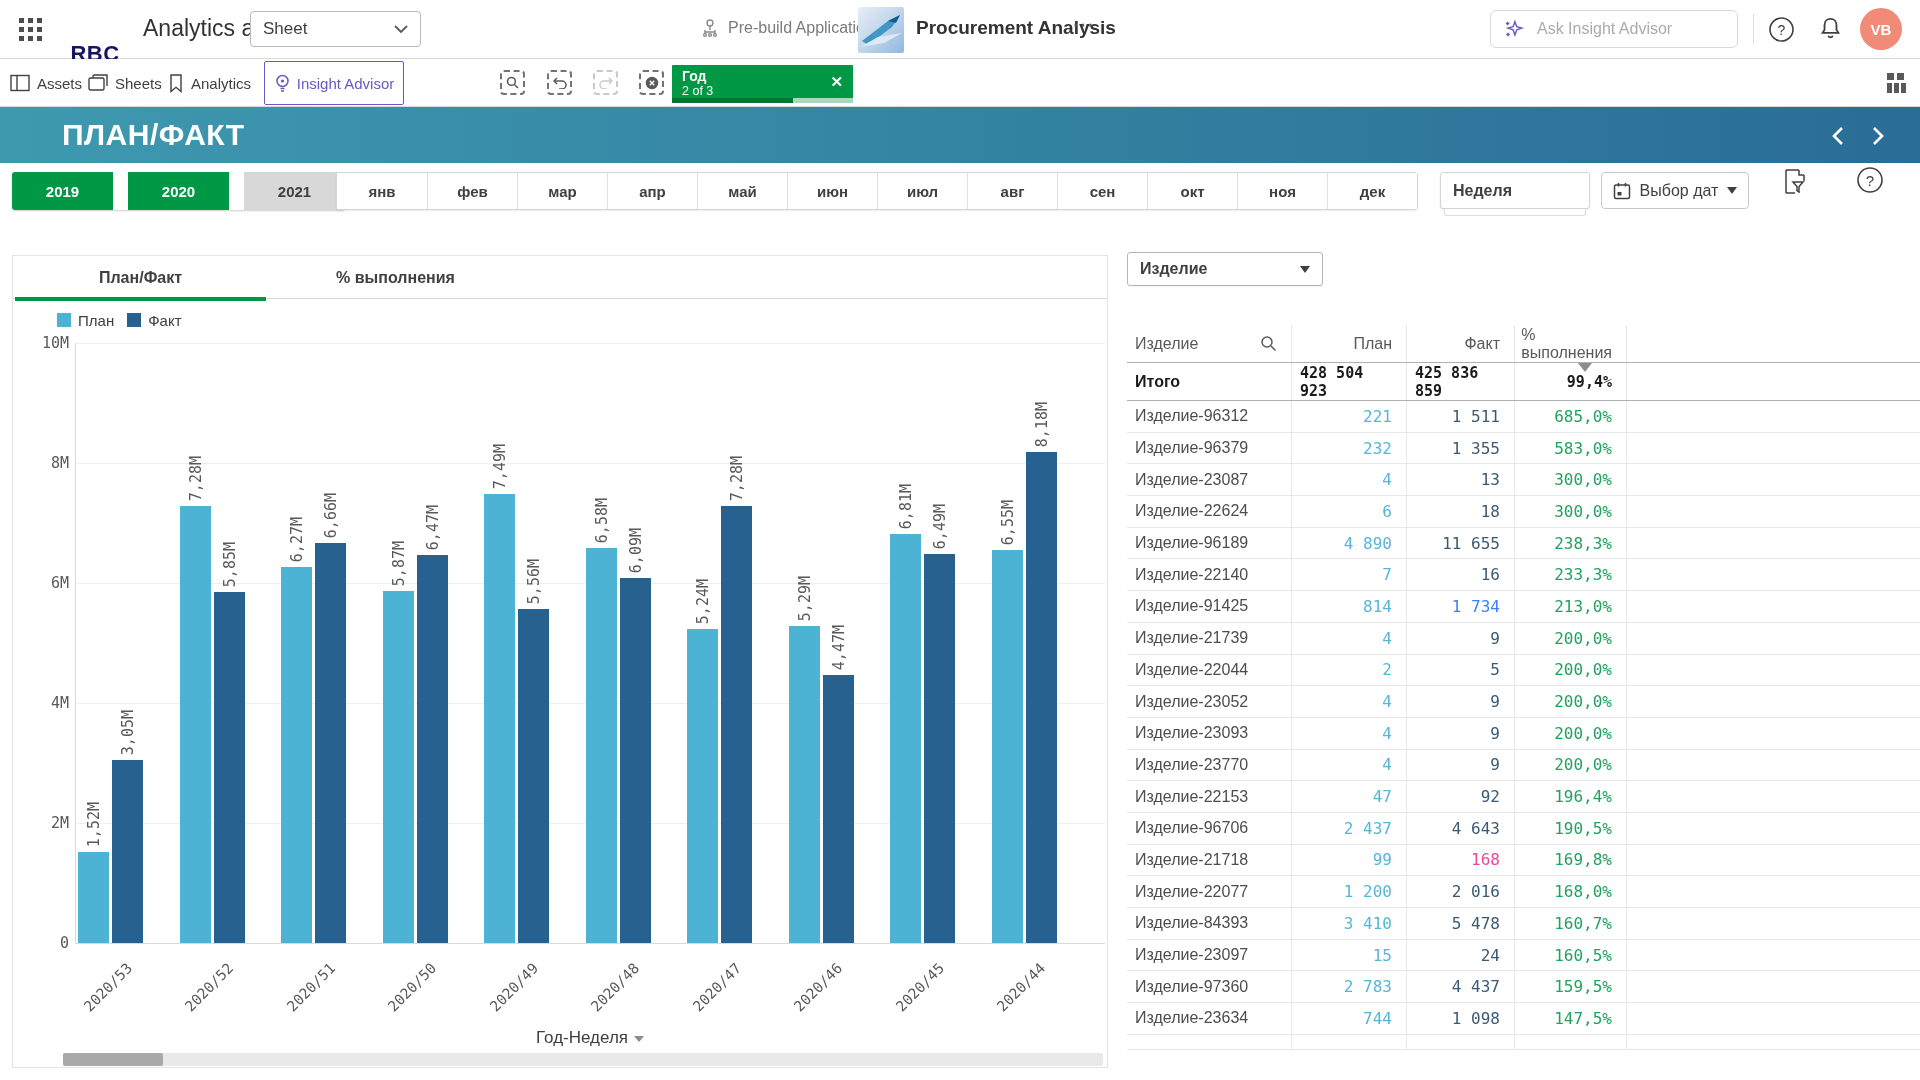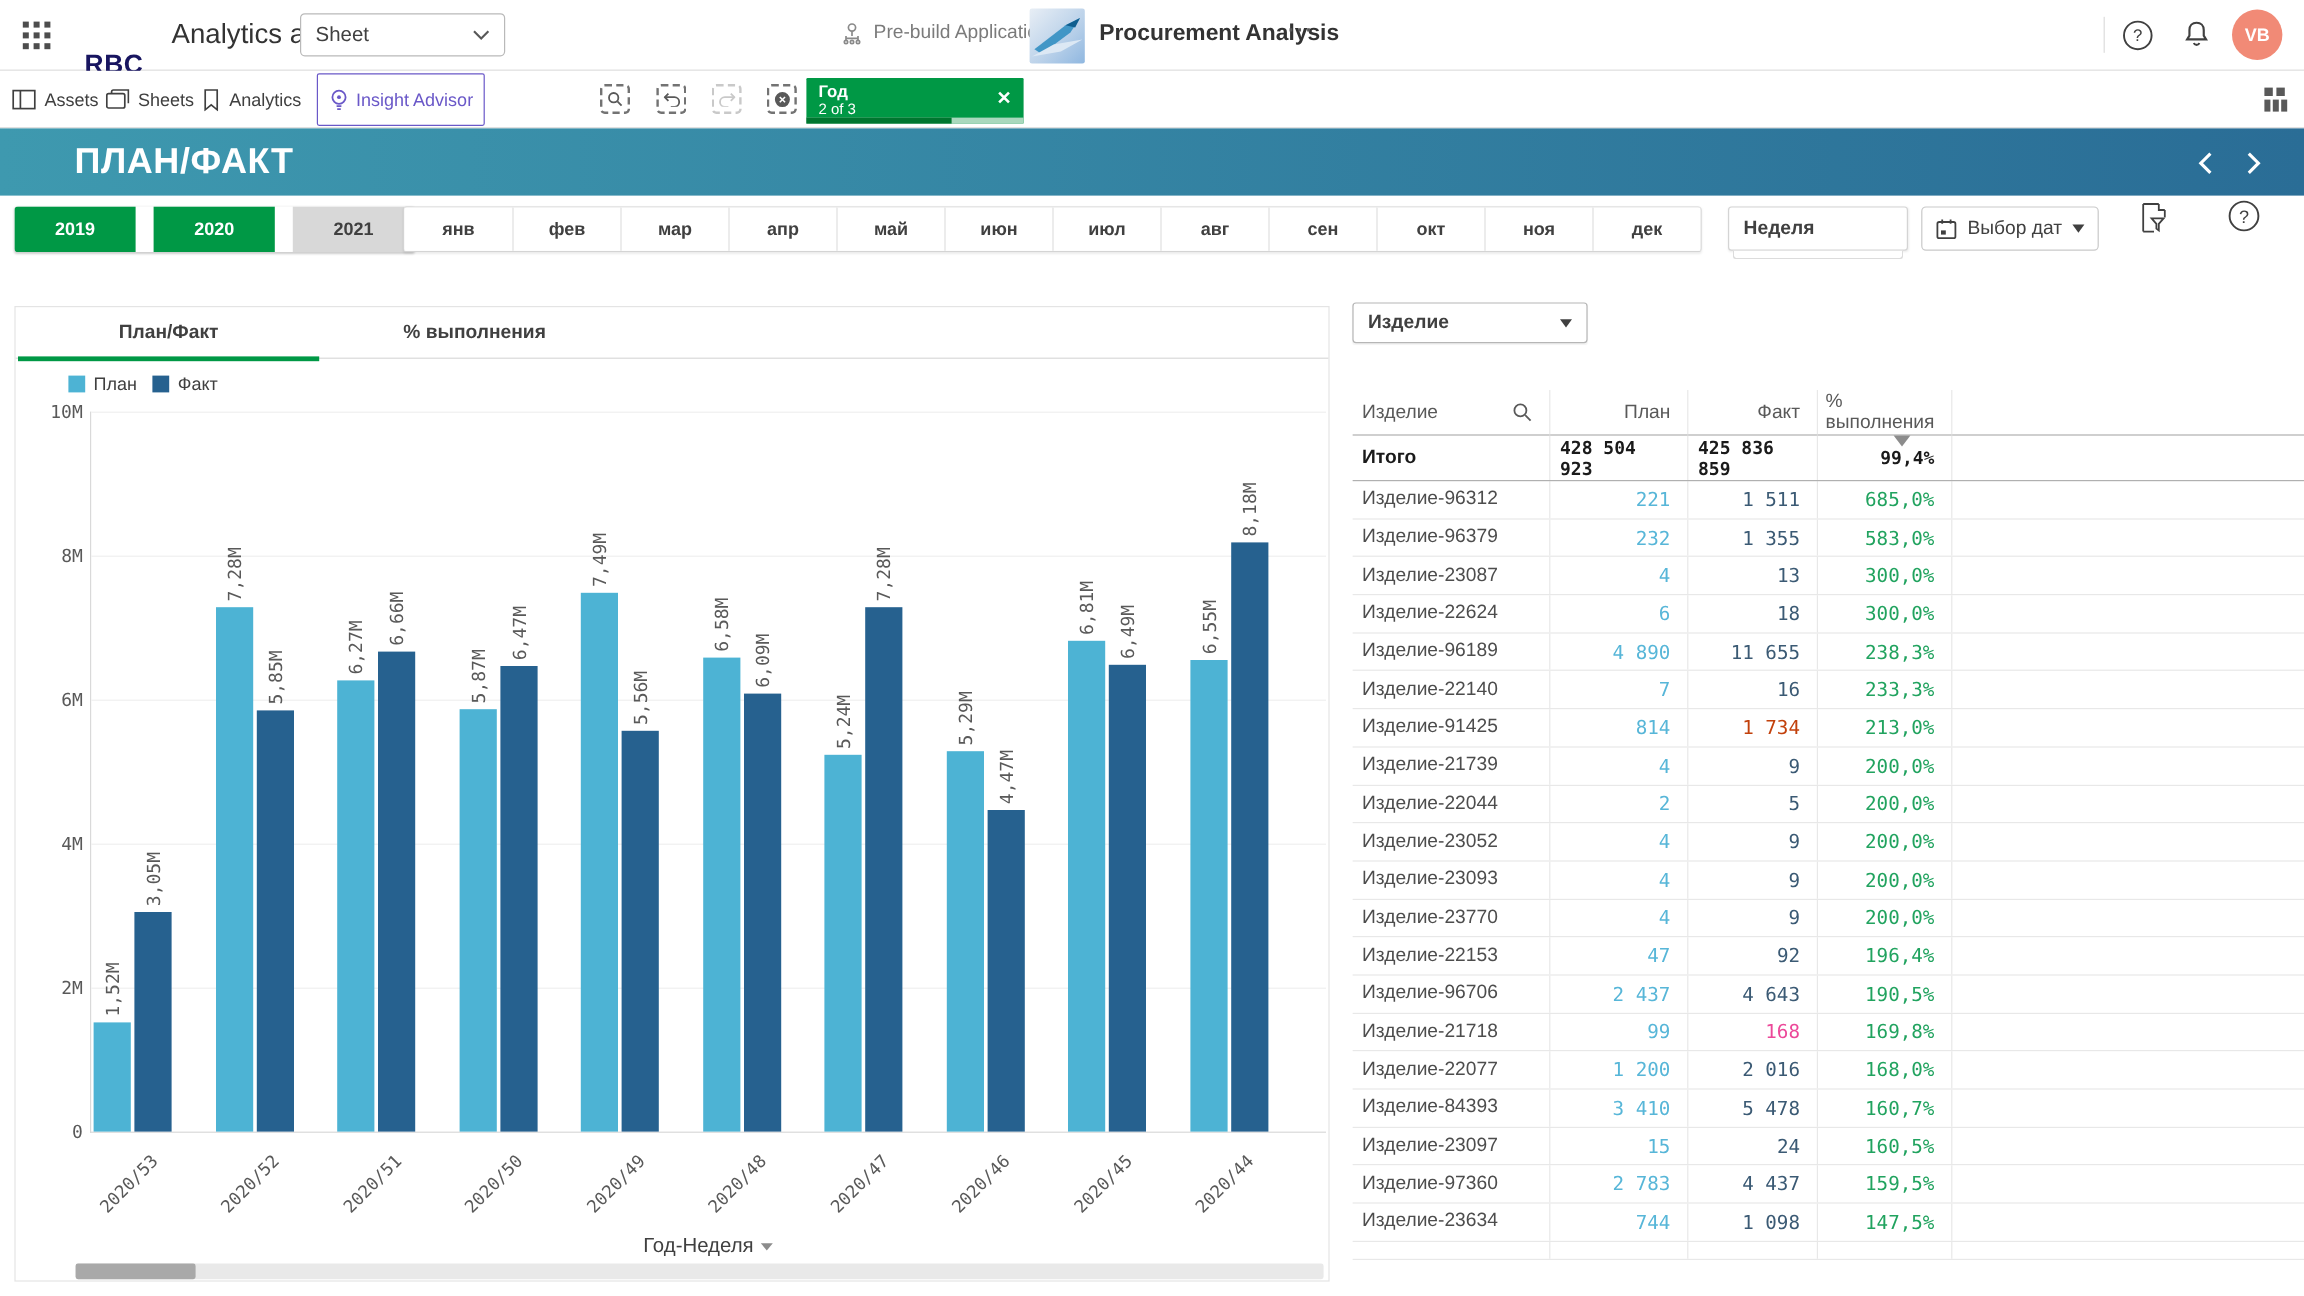--- a/index.html
+++ b/index.html
@@ -140,20 +140,27 @@
     </div>
     <div class="thumb">
       <svg width="46" height="46" viewBox="0 0 46 46">
           <path d="M4 34 L30 14 L42 8 L34 20 L10 38 Z" fill="#2a8bbf" opacity=".85"></path>
           <path d="M2 40 L20 30 L44 26 L26 36 Z" fill="#dce8f4"></path>
           <path d="M30 14 L42 8 L38 16 Z" fill="#0f5e8f"></path>
         </svg>
     </div>
     <div class="appname">Procurement Analysis</div>
     <div class="more-dots">⋯</div>
+    <div class="ask-box">
+      <svg width="22" height="22" viewBox="0 0 24 24" fill="none" stroke="#6a58c8" stroke-width="1.6">
+          <path d="M13 4l2 5.5L20.5 11 15 13 13 18.5 11 13 5.5 11 11 9.5z"></path>
+          <path d="M5 4v4M3 6h4M5.5 16v4M3.5 18h4"></path>
+        </svg>
+      <input type="text" placeholder="Ask Insight Advisor" style="">
+    </div>
     <div class="nav-divider"></div>
     <span class="icon-btn" style="left:1768px;top:16px;">
       <svg width="27" height="27" viewBox="0 0 27 27">
           <circle cx="13.5" cy="13.5" r="11.5" fill="none" stroke="#404040" stroke-width="1.6"></circle>
           <text x="13.5" y="18.5" font-size="14" font-family="Liberation Sans" text-anchor="middle" fill="#404040">?</text>
         </svg>
     </span>
     <span class="icon-btn" style="left:1817px;top:15px;">
       <svg width="27" height="27" viewBox="0 0 24 24" fill="none" stroke="#404040" stroke-width="1.6">
           <path d="M12 3.5c-3.2 0-5.3 2.3-5.3 5.4v4.2L5 15.8h14l-1.7-2.7V8.9c0-3.1-2.1-5.4-5.3-5.4z"></path>
@@ -467,21 +474,21 @@
         <div class="trow drow">
           <div class="cell name" style="width: 165px;">Изделие-22140</div>
           <div class="cell num" style="width: 115px; color: rgb(87, 182, 216);">7</div>
           <div class="cell num" style="width: 108px; color: rgb(59, 90, 116);">16</div>
           <div class="cell num" style="width: 112px; color: rgb(33, 163, 95);">233,3%</div>
           <div class="cell last" style="width: 293px;"></div>
         </div>
         <div class="trow drow">
           <div class="cell name" style="width: 165px;">Изделие-91425</div>
           <div class="cell num" style="width: 115px; color: rgb(87, 182, 216);">814</div>
-          <div class="cell num" style="width: 108px; color: #c2410c; text-align: center;">1 734</div>
+          <div class="cell num" style="width: 108px; color: #3b82f6; text-align: center;">1 734</div>
           <div class="cell num" style="width: 112px; color: rgb(33, 163, 95);">213,0%</div>
           <div class="cell last" style="width: 293px;"></div>
         </div>
         <div class="trow drow">
           <div class="cell name" style="width: 165px;">Изделие-21739</div>
           <div class="cell num" style="width: 115px; color: rgb(87, 182, 216);">4</div>
           <div class="cell num" style="width: 108px; color: rgb(59, 90, 116);">9</div>
           <div class="cell num" style="width: 112px; color: rgb(33, 163, 95);">200,0%</div>
           <div class="cell last" style="width: 293px;"></div>
         </div>

